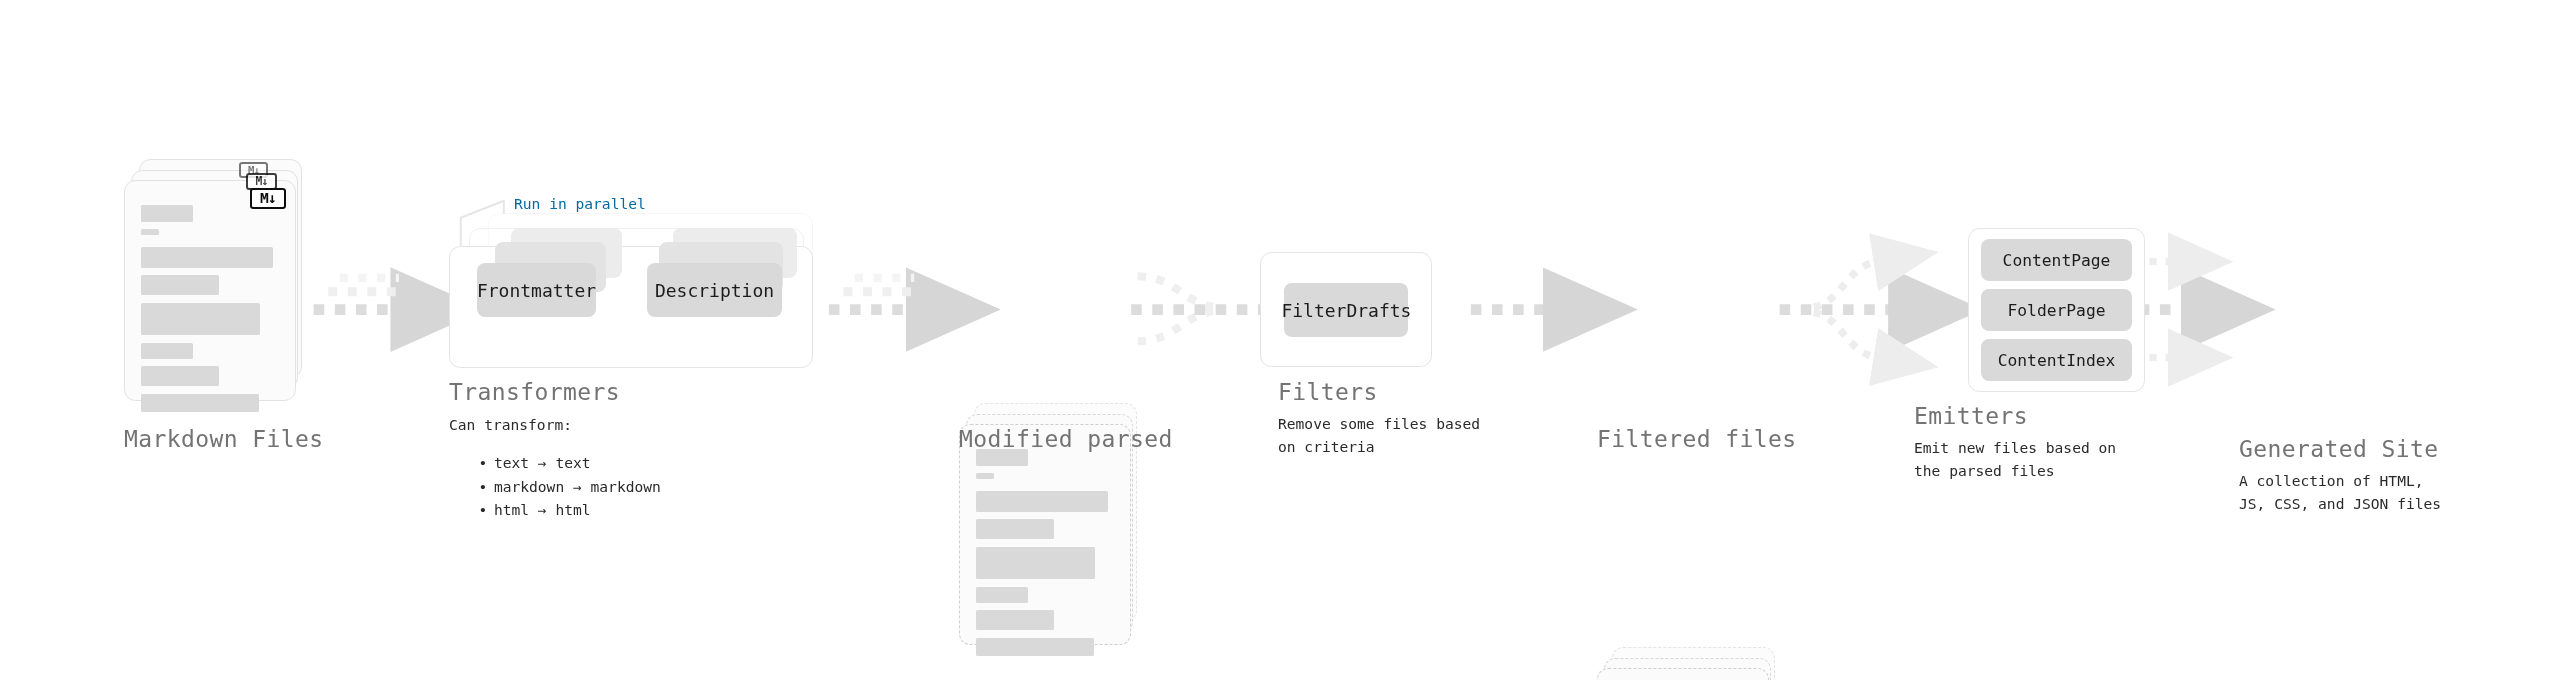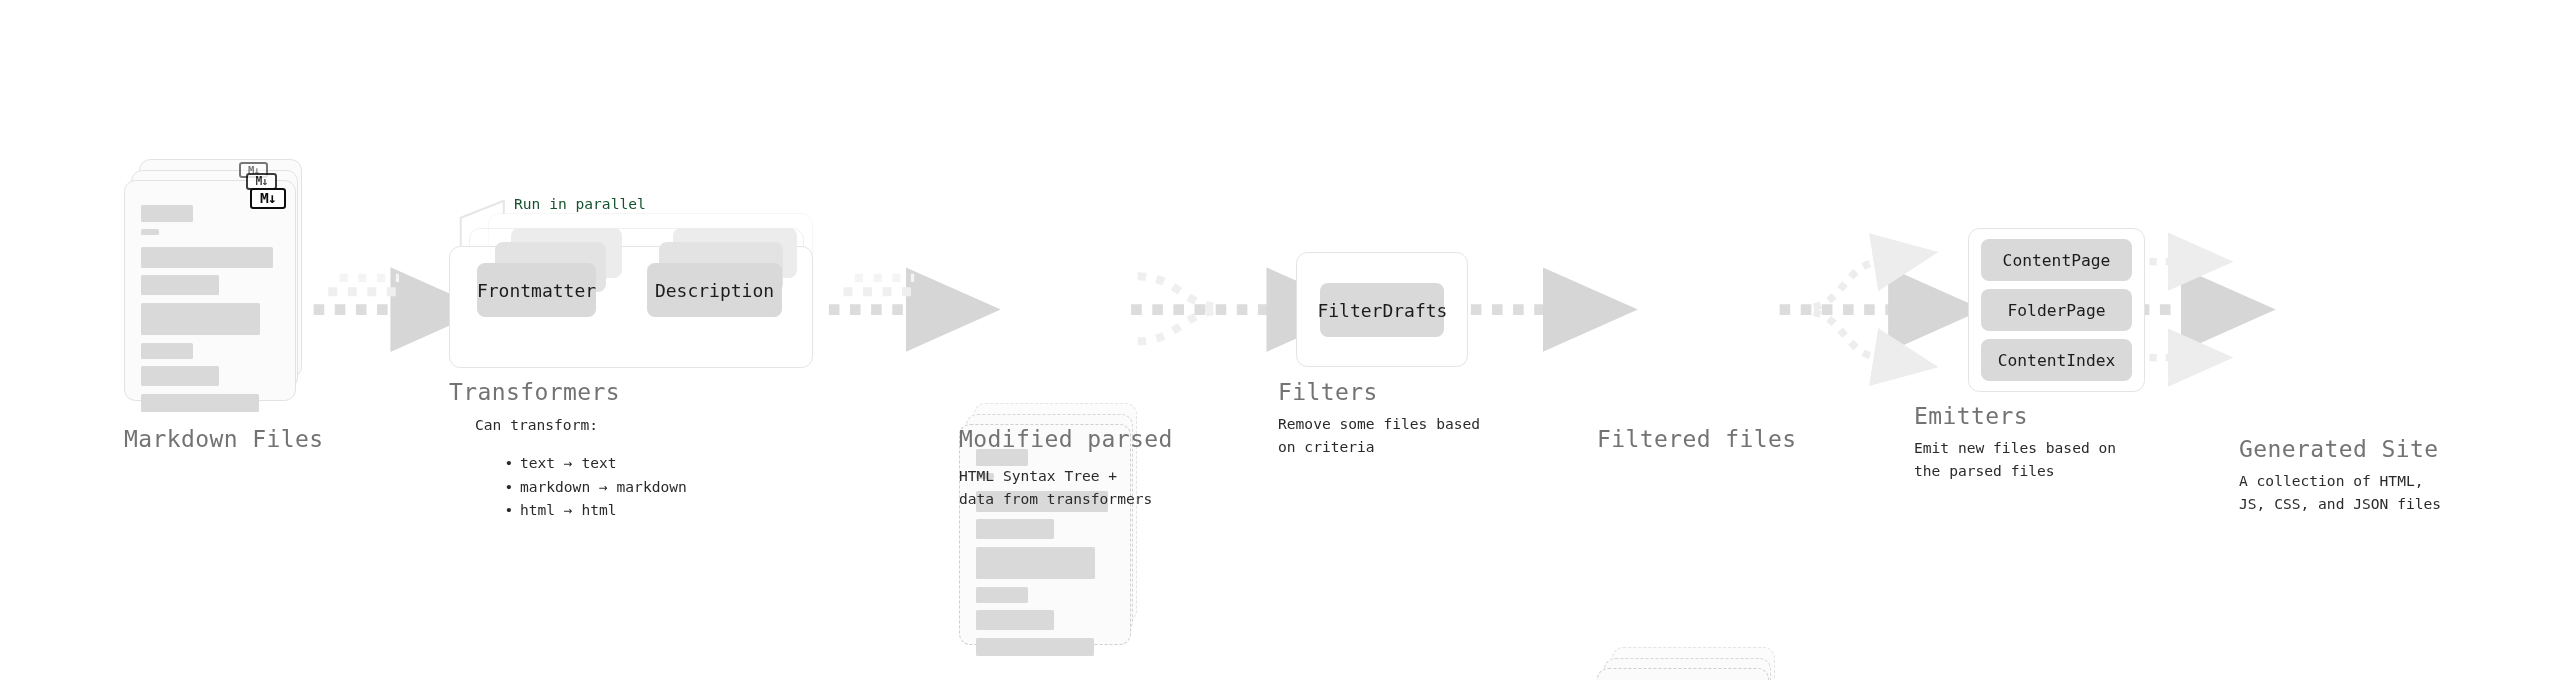--- a/index.html
+++ b/index.html
@@ -121,21 +121,21 @@
   .bullets ul { margin: 15px; padding-left: 14.6px; list-style: none; }
   .bullets li { white-space: nowrap; }
   .bullets li::before {
     content: "\2022";
     margin-right: 6.5px;
   }
 
   .parallel-label {
     position: absolute;
     font-size: 14.6px;
-    color: #14532d;
+    color: #0369a1;
     white-space: nowrap;
   }
 
   svg.overlay {
     position: absolute;
     left: 0;
     top: 0;
     width: 2576px;
     height: 681px;
     pointer-events: none;
@@ -243,21 +243,21 @@
     <div class="pill faded2" style="left:210px; top:29px; width:124px; height:50px;"></div>
 
     <div class="pill" style="left:28px;  top:50px; width:119px; height:54px;">Frontmatter</div>
     <div class="pill" style="left:198px; top:50px; width:135px; height:54px;">Description</div>
   </div>
 
   <div class="parallel-label" style="left:514px; top:195px;">Run in parallel</div>
 
   <div class="caption" style="left:449px; top:379px;">Transformers</div>
 
-  <div class="bullets" style="left:475px; top:413px;">
+  <div class="bullets" style="left:449px; top:413px;">
     <p class="lead">Can transform:</p>
     <ul>
       <li>text → text</li>
       <li>markdown → markdown</li>
       <li>html → html</li>
     </ul>
   </div>
 
   <div class="node stack" style="left:959px; top:159px; width:187px; height:244px;">
     <div class="sheet dashed ghost2" style="width:163px; height:219px; opacity:0.55;"></div>
@@ -270,24 +270,22 @@
         <div class="skel" style="width:78px;  height:20.3px;"></div>
         <div class="skel" style="width:119px; height:32.5px;"></div>
         <div class="skel" style="width:52px;  height:16.3px;"></div>
         <div class="skel" style="width:78px;  height:20.3px;"></div>
         <div class="skel" style="width:118px; height:18px;"></div>
       </div>
     </div>
   </div>
 
   <div class="caption" style="left:959px; top:426px;">Modified parsed</div>
-  <div class="subcaption" style="left:959px; top:465px;">HTML Syntax Tree +
-data from transformers</div>
-
-  <div class="node" style="left:1296px; top:252px; width:179px; height:112px;">
+
+  <div class="node" style="left:1260px; top:252px; width:179px; height:112px;">
     <div class="group g1" style="left:0; top:0; width:172px; height:115px;"></div>
     <div class="pill" style="left:24.4px; top:31px; width:124px; height:54px;">FilterDrafts</div>
   </div>
 
   <div class="caption" style="left:1278px; top:379px;">Filters</div>
   <div class="subcaption" style="left:1278px; top:413px;">Remove some files based
 on criteria</div>
 
   <div class="node stack" style="left:1597px; top:159px; width:187px; height:244px;">
     <div class="sheet dashed ghost2" style="width:163px; height:219px; opacity:0.55;"></div>

